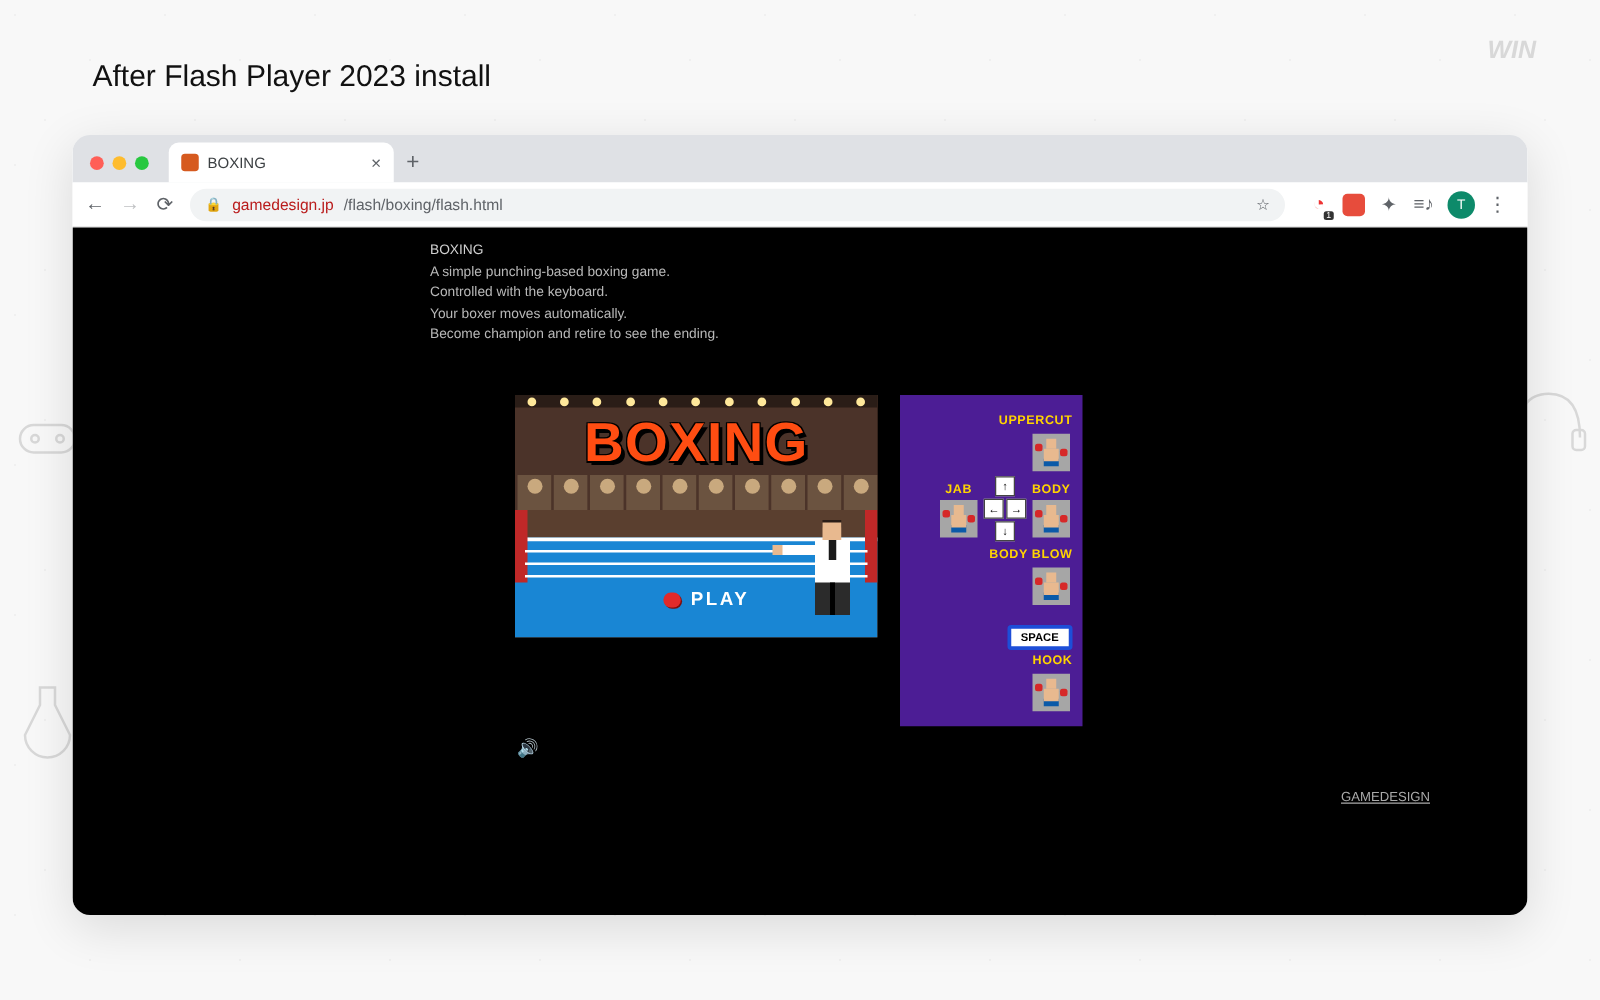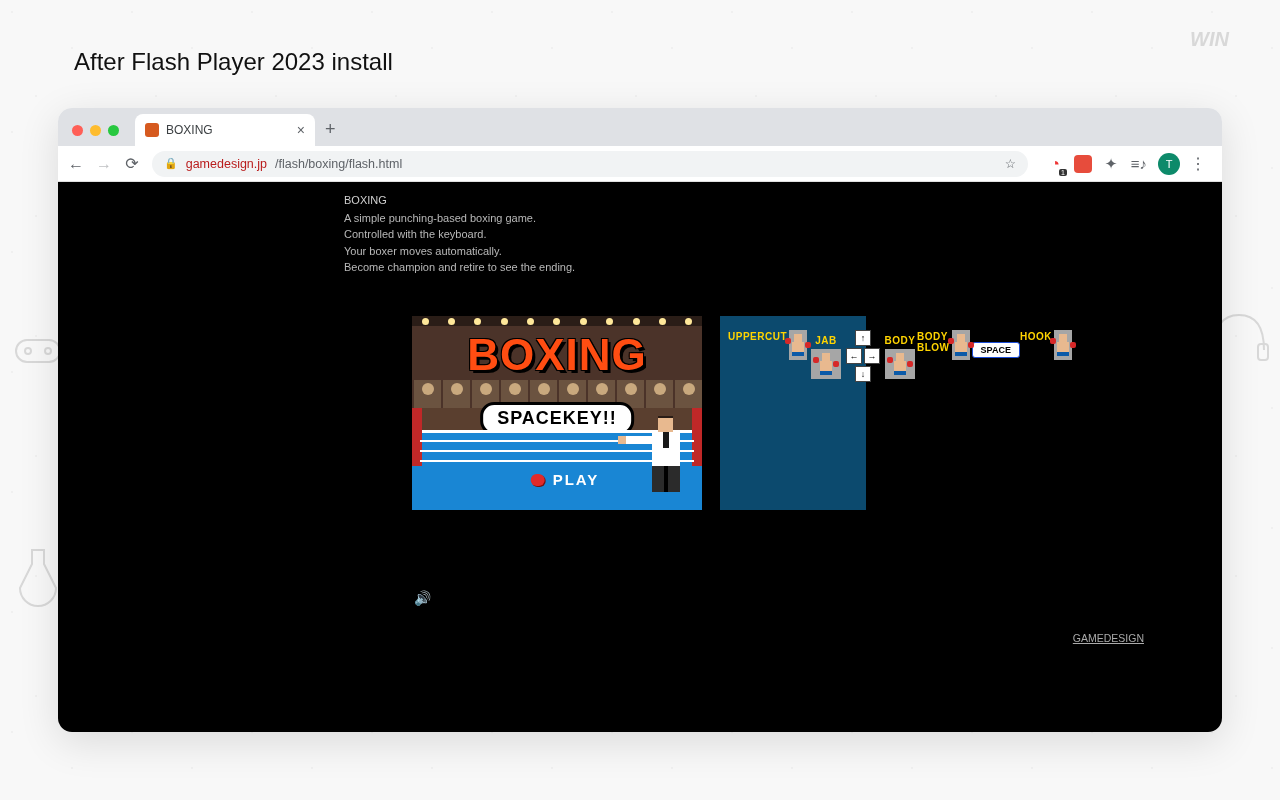--- a/index.html
+++ b/index.html
@@ -110,33 +110,33 @@
   .glove-orb{width:14px;height:12px;background:#e12a2a;border-radius:6px;position:relative;box-shadow:1px 1px 0 #7a0f0f;}
   .ref{position:absolute;bottom:14px;right:12px;width:56px;height:78px;}
   .ref-head{width:15px;height:15px;background:#e8b98f;position:absolute;top:0;left:24px;}
   .ref-hair{width:15px;height:6px;background:#2a1d17;position:absolute;top:-2px;left:24px;}
   .ref-body{width:28px;height:36px;background:#fff;position:absolute;top:14px;left:18px;}
   .ref-tie{width:6px;height:16px;background:#191919;position:absolute;top:14px;left:29px;}
   .ref-arm{width:32px;height:8px;background:#fff;position:absolute;top:18px;left:-10px;}
   .ref-hand{width:8px;height:8px;background:#e8b98f;position:absolute;top:18px;left:-16px;}
   .ref-legs{width:28px;height:26px;background:#2b2b2b;position:absolute;top:48px;left:18px;}
   .ref-legs::before{content:"";position:absolute;left:12px;top:0;width:4px;height:26px;background:#000;}
-  .controls{width:146px;background:#0c4a6e;padding:12px 8px 10px;display:flex;flex-direction:row;align-items:flex-start;font-family:"Arial",sans-serif;}
+  .controls{width:146px;background:#4c1d95;padding:12px 8px 10px;display:flex;flex-direction:column;align-items:flex-end;font-family:"Arial",sans-serif;}
   .clabel{color:#ffd400;font-size:10px;font-weight:700;letter-spacing:0.5px;margin:3px 0;}
   .sprite{width:30px;height:30px;background:#a6a6a6;display:flex;align-items:center;justify-content:center;margin:2px;}
   .boxer{width:18px;height:22px;position:relative;}
   .boxer::before{content:"";position:absolute;top:0;left:5px;width:8px;height:8px;background:#e8b98f;}
   .boxer::after{content:"";position:absolute;top:8px;left:3px;width:12px;height:10px;background:#e8b98f;}
   .b-gloves{position:absolute;top:4px;left:-4px;width:6px;height:6px;background:#d62828;border-radius:2px;box-shadow:20px 4px 0 #d62828;}
   .b-shorts{position:absolute;top:16px;left:3px;width:12px;height:6px;background:#0b5aa8;}
   .row3{display:flex;align-items:center;gap:3px;margin:2px 0;}
   .dpad{display:flex;flex-direction:column;align-items:center;gap:2px;}
   .key{width:16px;height:16px;background:#fff;border:1px solid #444;display:flex;align-items:center;justify-content:center;font-size:9px;color:#000;}
   .dpad-mid{display:flex;gap:2px;}
-  .spacebtn{background:#fff;border:1px solid #1d4ed8;border-radius:3px;padding:2px 8px;font-size:9px;color:#000;font-weight:700;margin-top:14px;}
+  .spacebtn{background:#fff;border:3px solid #1d4ed8;border-radius:3px;padding:2px 8px;font-size:9px;color:#000;font-weight:700;margin-top:14px;}
   .sound-icon{position:absolute;left:356px;top:408px;color:#bbb;font-size:14px;cursor:pointer;}
   .gd-link{position:absolute;right:78px;top:450px;color:#aaa;font-size:10.5px;text-decoration:underline;cursor:pointer;}
 </style>
 </head>
 <body>
 
 <div class="bg-pattern"></div>
 <svg class="doodle" style="left:8px;top:320px" width="60" height="60">
     <rect x="8" y="20" width="44" height="22" rx="11"></rect>
     <circle cx="20" cy="31" r="3"></circle>
@@ -227,21 +227,20 @@
                 <i></i>
                 <i></i>
                 <i></i>
                 <i></i>
                 <i></i>
                 <i></i>
                 <i></i>
               </div>
           </div>
           <div class="title-boxing">BOXING</div>
-          <div class="spacekey">SPACEKEY!!</div>
           <div class="ring"></div>
           <div class="post-l"></div>
           <div class="post-r"></div>
           <div class="ropes">
               <i></i>
               <i></i>
               <i></i>
             </div>
           <div class="play">
             <span class="glove-orb"></span>

